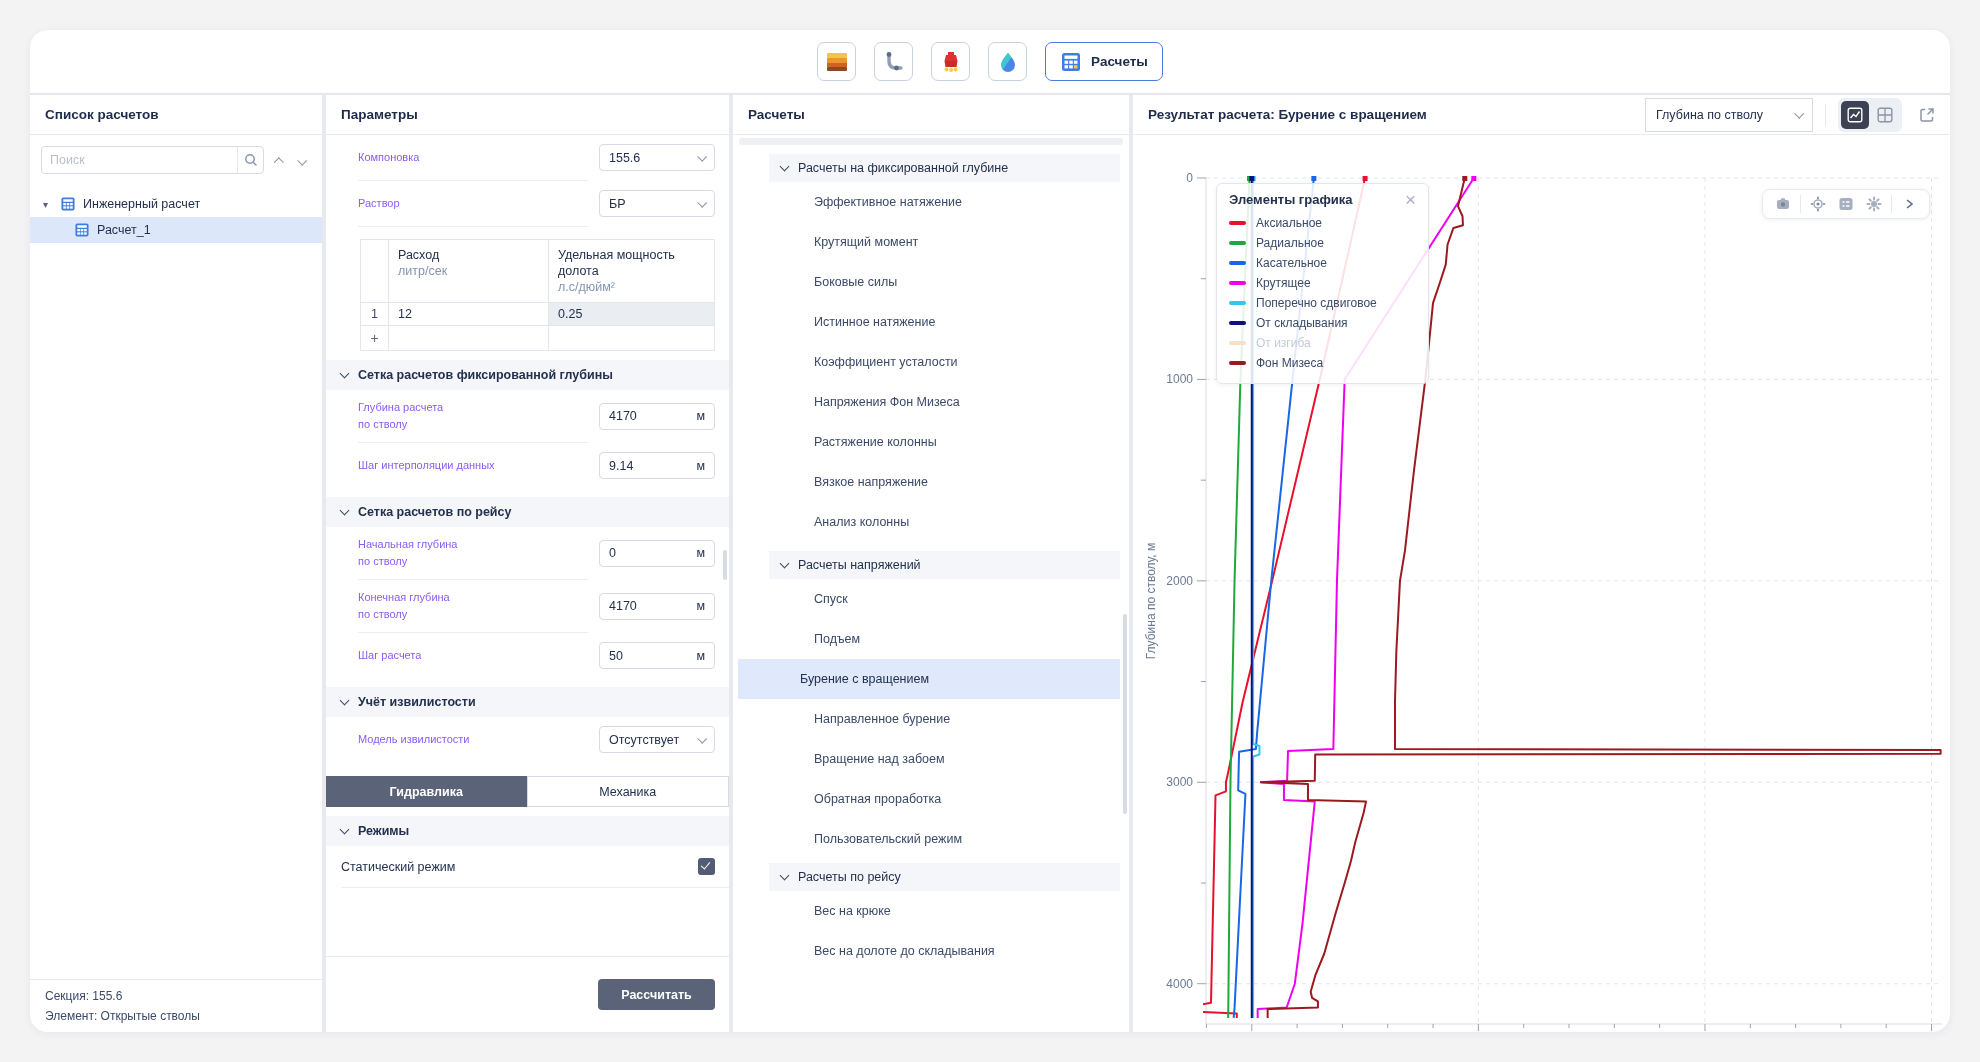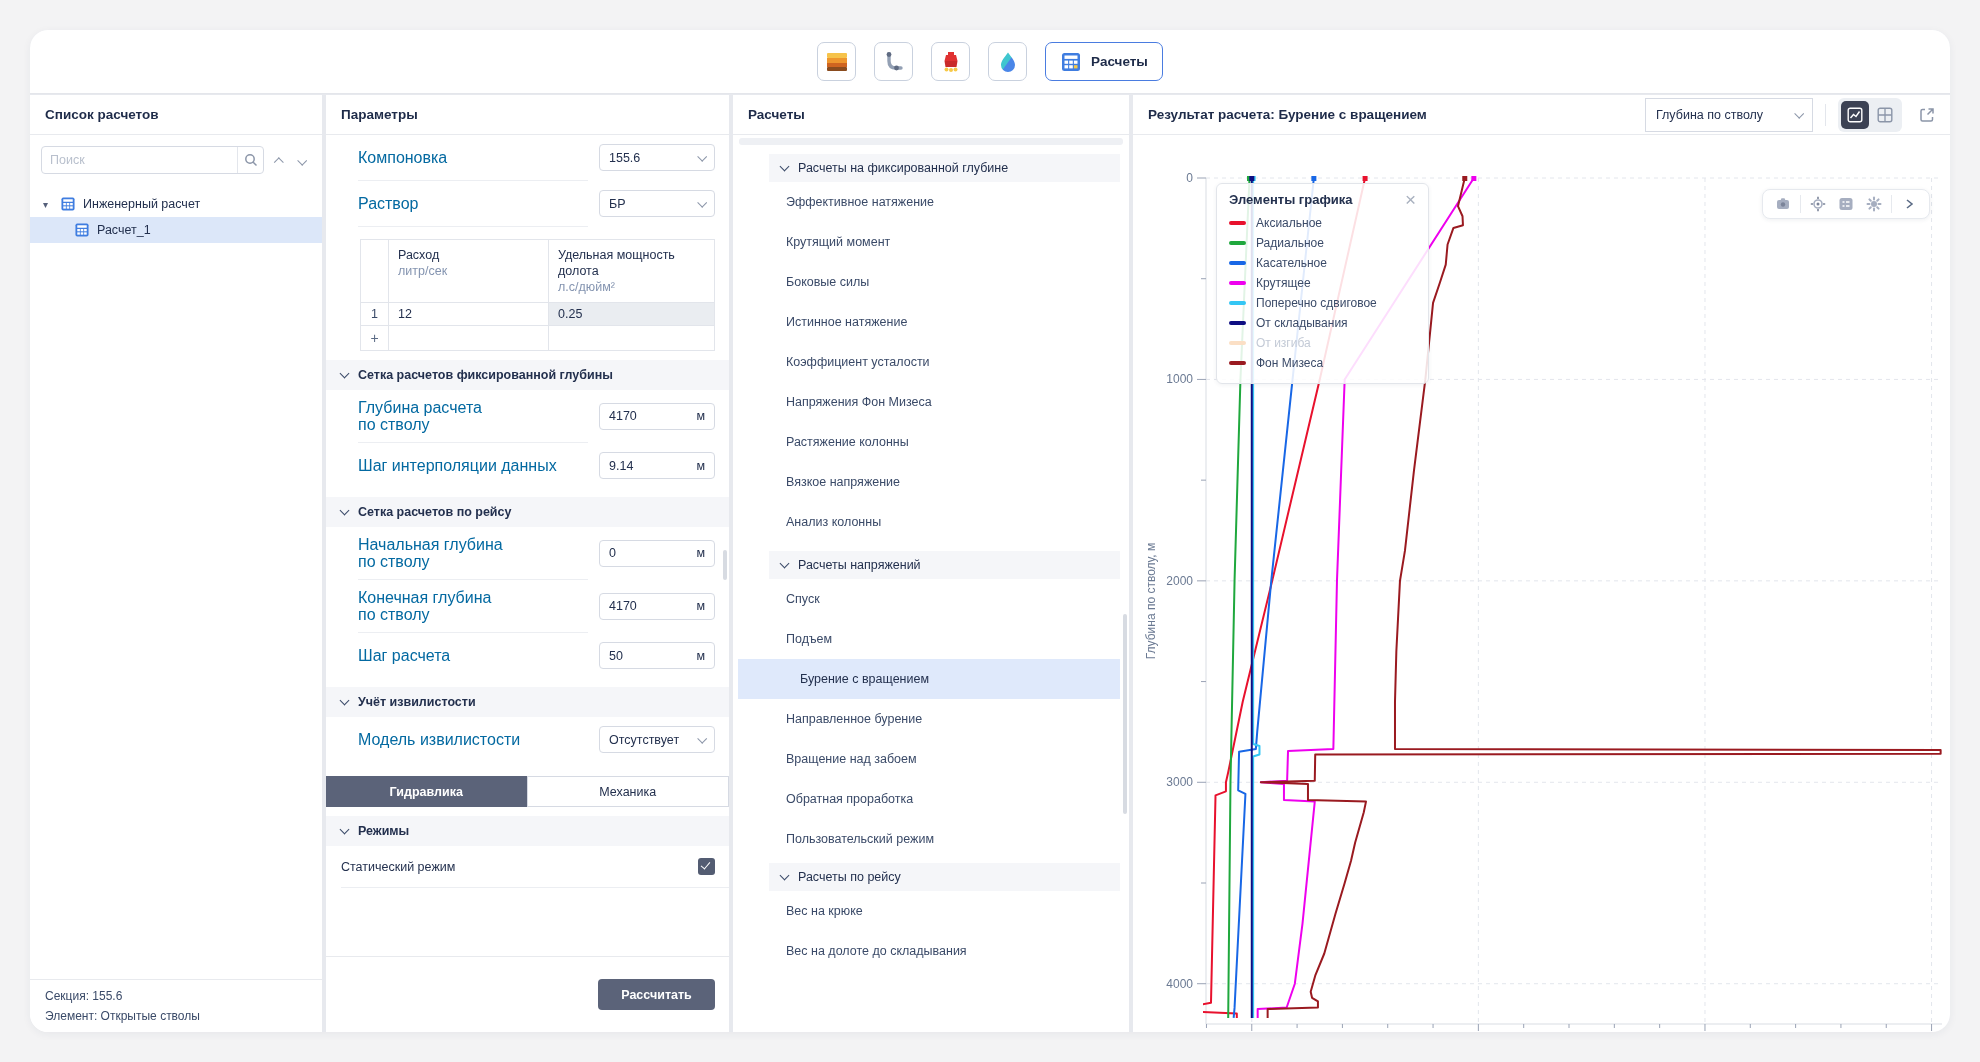--- a/index.html
+++ b/index.html
@@ -35,21 +35,21 @@
   .tree-row.selected { background:#dce7f9; }
   .disclosure { font-size:10px; color:#55607a; width:10px; }
   .p1-footer { position:absolute; left:0; right:0; bottom:0; border-top:1px solid #e8eaee; padding:6px 15px; background:#fff; }
   .p1-footer div { font-size:12px; color:#3a4a68; line-height:20px; }
 
   
   .p2-scroll { position:absolute; top:40px; left:0; right:0; bottom:76px; overflow:hidden; }
   .section-hd { margin-top:9px; height:30px; background:#f5f6f9; display:flex; align-items:center; gap:10px; padding:0 15px; font-size:12.5px; font-weight:700; color:#23304e; }
   .sec-chev { width:7px; height:7px; border-right:1.6px solid #3a4a68; border-bottom:1.6px solid #3a4a68; transform:rotate(45deg); margin-top:-3px; }
   .field-row { display:flex; align-items:center; justify-content:space-between; padding:9px 14px 9px 32px; }
-  .field-label { font-size:16px; color:#0369a1; line-height:17px; }
+  .field-label { font-size:11px; color:#8b5cf6; line-height:17px; }
   .field-divider { height:1px; background:#eceef2; margin:0 0 0 32px; width:230px; }
   .inputbox { width:116px; height:27px; border:1px solid #d6dae3; border-radius:4px; display:flex; align-items:center; padding:0 9px; font-size:12.5px; color:#23304e; background:#fff; cursor:text; }
   .inputbox .val { flex:1; }
   .inputbox .unit { color:#23304e; }
   .selectbox { width:116px; height:27px; border:1px solid #d6dae3; border-radius:4px; display:flex; align-items:center; padding:0 9px; font-size:12.5px; color:#23304e; background:#fff; cursor:pointer; }
   .selectbox .val { flex:1; }
   .ptable { margin:12px 14px 4px 34px; border:1px solid #e2e5eb; border-collapse:collapse; width:355px; font-size:12.5px; }
   .ptable td,.ptable th { border:1px solid #e2e5eb; padding:4px 9px; text-align:left; font-weight:400; color:#23304e; vertical-align:top; }
   .ptable .hd { padding:7px 9px; }
   .ptable .hd .t { color:#23304e; line-height:16px; }
@@ -66,21 +66,21 @@
   .checkbox { width:17px; height:17px; background:#535c72; border-radius:3px; position:relative; cursor:pointer; }
   .checkbox::after { content:""; position:absolute; left:5px; top:2px; width:4px; height:8px; border-right:1.8px solid #fff; border-bottom:1.8px solid #fff; transform:rotate(40deg); }
   .p2-part-divider { height:1px; background:#eceef2; margin-left:15px; }
   .p2-footer { position:absolute; left:0; right:0; bottom:0; height:76px; border-top:1px solid #e8eaee; background:#fff; display:flex; align-items:center; justify-content:flex-end; padding:0 14px; }
   .calc-btn { width:117px; height:31px; background:#5b6379; border:0; border-radius:4px; color:#fff; font-size:12.5px; font-weight:700; cursor:pointer; font-family:"Liberation Sans",sans-serif; }
   .vscroll { position:absolute; right:2px; width:4px; border-radius:2px; background:#d7dbe2; }
 
   
   .p3-strip { margin:3px 6px 0 6px; height:7px; background:#eef0f4; border-radius:3px; }
   .group-hd { margin:9px 9px 0 36px; height:28px; background:#f5f6f9; display:flex; align-items:center; gap:10px; padding:0 12px; font-size:12.5px; color:#23304e; cursor:pointer; }
-  .calc-item { height:40px; display:flex; align-items:center; padding-left:53px; font-size:12.5px; color:#3a4a68; cursor:pointer; }
+  .calc-item { height:40px; display:flex; align-items:center; padding-left:81px; font-size:12.5px; color:#3a4a68; cursor:pointer; }
   .calc-item.selected { background:#dfe9fb; color:#23304e; margin:0 9px 0 5px; padding-left:62px; }
 
   
   .p4-header { height:40px; display:flex; align-items:center; padding:0 10px 0 15px; border-bottom:1px solid #e8eaee; gap:12px; }
   .p4-title { font-size:13.5px; font-weight:700; color:#1e2b49; flex:1; }
   .axis-select { width:168px; height:30px; border:1px solid #d6dae3; border-radius:0; display:flex; align-items:center; padding:16px 10px; font-size:12.5px; color:#23304e; cursor:pointer; }
   .axis-select .val { flex:1; }
   .hdr-divider { width:1px; height:22px; background:#e3e6ec; }
   .view-toggle { background:#eceff3; border-radius:6px; padding:3px; display:flex; gap:2px; }
   .vt-btn { width:28px; height:28px; border-radius:5px; display:flex; align-items:center; justify-content:center; cursor:pointer; }

